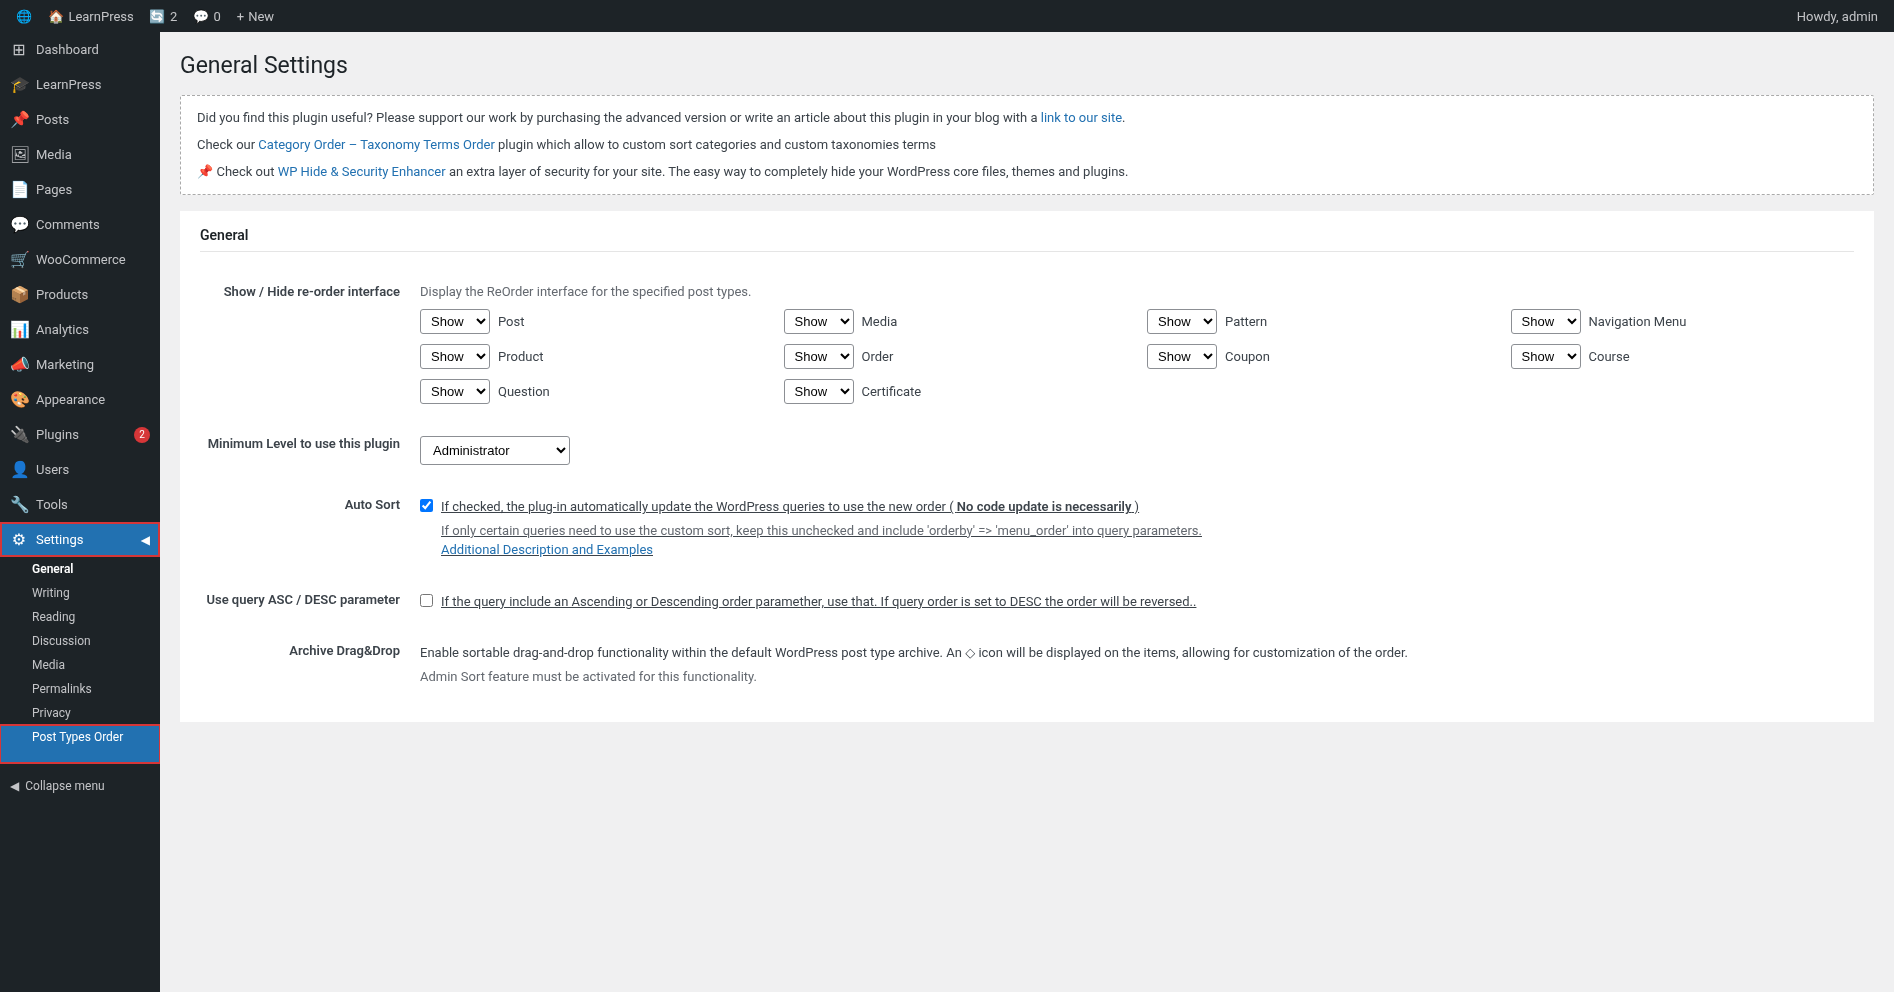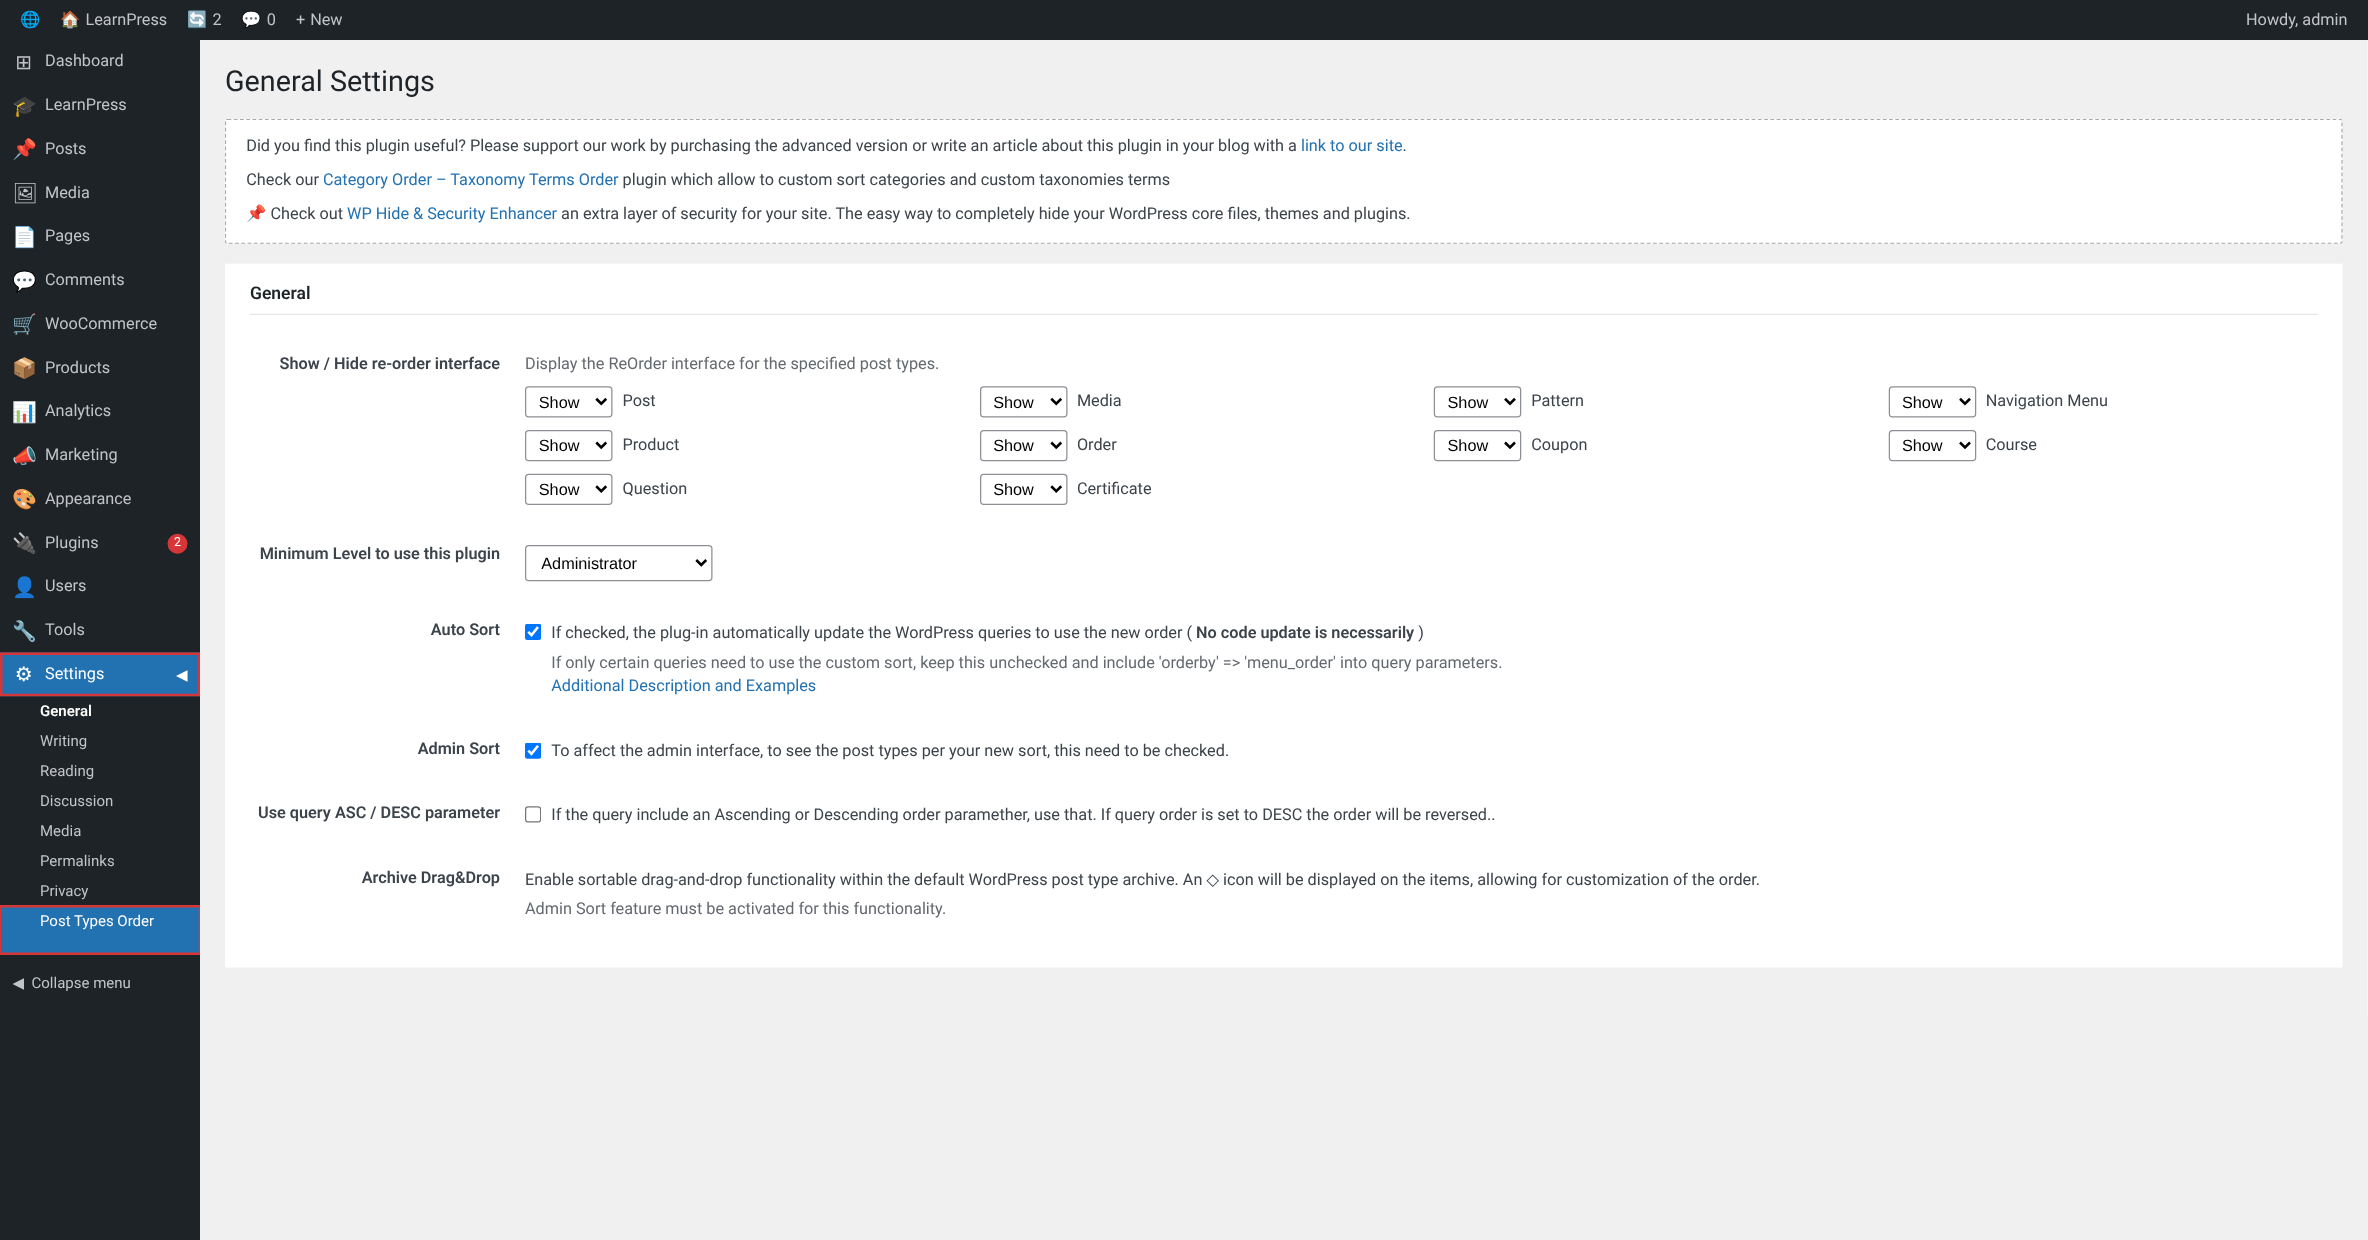--- a/index.html
+++ b/index.html
@@ -154,21 +154,21 @@
       border: 1px solid #8c8f94;
       border-radius: 3px;
       background: #fff;
       font-size: 13px;
       cursor: pointer;
       min-width: 150px;
     }
 
     
     .checkbox-row {
-      display: flex; align-items: flex-start; gap: 8px;
+      display: flex; align-items: flex-start; gap: 8px; text-decoration: underline;
     }
     .checkbox-row input[type="checkbox"] { margin-top: 2px; flex-shrink: 0; }
     .checkbox-desc { font-size: 13px; line-height: 1.5; }
     .checkbox-desc strong { font-weight: 600; }
     .checkbox-desc a { color: #2271b1; text-decoration: none; }
     .checkbox-desc .sub-desc {
       display: block;
       color: #646970;
       margin-top: 4px;
     }
@@ -417,29 +417,20 @@
                 <input type="checkbox" checked="" style="">
                 <div class="checkbox-desc">
                   <span>If checked, the plug-in automatically update the WordPress queries to use the new order ( <strong>No code update is necessarily</strong> )</span>
                   <span class="sub-desc">If only certain queries need to use the custom sort, keep this unchecked and include 'orderby' =&gt; 'menu_order' into query parameters.</span>
                   <a href="#">Additional Description and Examples</a>
                 </div>
               </div>
             </td>
           </tr>
 
-          <tr>
-            <th>Admin Sort</th>
-            <td>
-              <div class="checkbox-row">
-                <input type="checkbox" checked="" style="">
-                <span class="checkbox-desc">To affect the admin interface, to see the post types per your new sort, this need to be checked.</span>
-              </div>
-            </td>
-          </tr>
 
           <tr>
             <th>Use query ASC / DESC parameter</th>
             <td>
               <div class="checkbox-row">
                 <input type="checkbox" style="">
                 <span class="checkbox-desc">If the query include an Ascending or Descending order paramether, use that. If query order is set to DESC the order will be reversed..</span>
               </div>
             </td>
           </tr>

